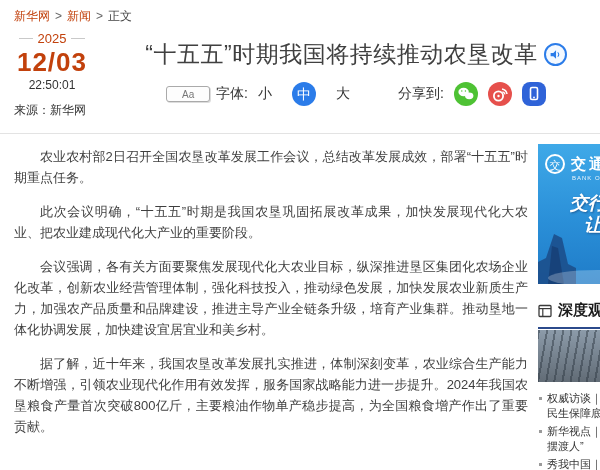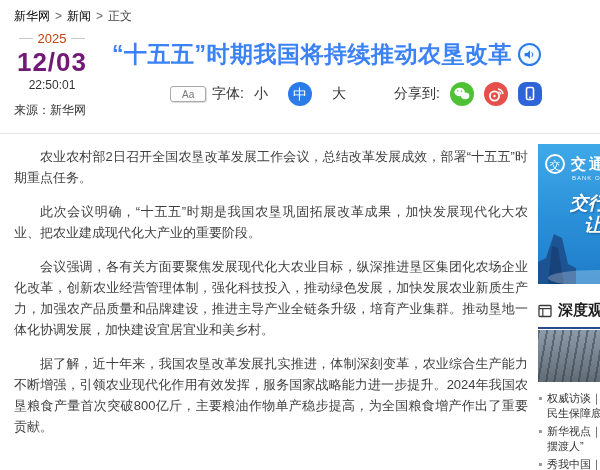--- a/index.html
+++ b/index.html
@@ -4,37 +4,37 @@
 <style>
   * { margin:0; padding:0; box-sizing:border-box; }
   html,body { background:#fff; }
   .page {
     width:600px; height:470px; overflow:hidden; position:relative;
     background:#fff; font-family:"Liberation Sans","DejaVu Sans",sans-serif;
     color:#333;
   }
   
   .breadcrumb { padding:8px 0 0 14px; font-size:12px; color:#444; }
-  .breadcrumb a { color:#000000; text-decoration:none; cursor:pointer;margin-top:8px; }
+  .breadcrumb a { color:#c2410c; text-decoration:none; cursor:pointer;margin-top:8px; }
   .breadcrumb .sep { margin:0 5px; color:#666; }
   
   .header-row { display:flex; margin-top:6px; }
   .date-block { width:112px; flex:0 0 112px; padding-left:6px; }
   .year-line { display:flex; align-items:center; justify-content:center; width:92px; font-size:13px; color:#c2410c; }
   .year-line:before,.year-line:after { content:""; height:1px; background:#c9c9c9; flex:0 0 14px; margin:0 5px; }
-  .big-date { width:92px; text-align:center; font-size:26px; font-weight:bold; color:#701a75; letter-spacing:1px; margin-top:1px; }
+  .big-date { width:92px; text-align:center; font-size:26px; font-weight:bold; color:#c2410c; letter-spacing:1px; margin-top:1px; }
   .time { width:92px; text-align:center; font-size:12px; color:#333; }
   .source { font-size:12px; color:#333; margin-top:10px; padding-left:8px; }
   
   .title-area { flex:1; padding-top:8px; }
-  .article-title { font-size:23px; font-weight:bold; color:#3b82f6; letter-spacing:0.5px; line-height:30px; }
+  .article-title { text-align:center; font-size:23px; font-weight:normal; color:#404040; letter-spacing:0.5px; line-height:30px; }
   .audio-btn { display:inline-block; vertical-align:-4px; width:23px; height:23px; border:2px solid #2b7ce9; border-radius:50%; margin-left:6px; cursor:pointer; position:relative; background:#f4f9ff; }
   .audio-btn svg { position:absolute; left:3px; top:3px; }
   .controls { display:flex; align-items:center; justify-content:center; margin-top:13px; font-size:14px; color:#333; }
-  .aa-box { width:36px; height:16px; border:1px solid #aaa; border-radius:3px; font-size:10px; color:#777; text-align:center; line-height:15px; margin-right:6px; background:#fdfdfd; box-shadow:1px 1px 0 #ddd; }
+  .aa-box { width:44px; height:16px; border:1px solid #aaa; border-radius:3px; font-size:10px; color:#777; text-align:center; line-height:15px; margin-right:6px; background:#fdfdfd; box-shadow:1px 1px 0 #ddd; }
   .fs-opt { margin:0 10px; cursor:pointer; }
   .fs-opt.mid { width:24px; height:24px; border-radius:50%; background:#2b7ce9; color:#fff; text-align:center; line-height:24px; font-size:14px; }
   .share-label { margin-left:38px; margin-right:10px; }
   .share-icons { display:flex; align-items:center; gap:10px; }
   .share-ic { width:24px; height:24px; border-radius:50%; position:relative; cursor:pointer; }
   .share-ic.wechat { background:#4ec234; }
   .share-ic.weibo { background:#e6504c; }
   .share-ic.mobile { background:#2f63d8; border-radius:8px; }
   .share-ic svg { position:absolute; left:0; top:0; }
   .divider { border-bottom:1px solid #e3e3e3; margin-top:14px; }

